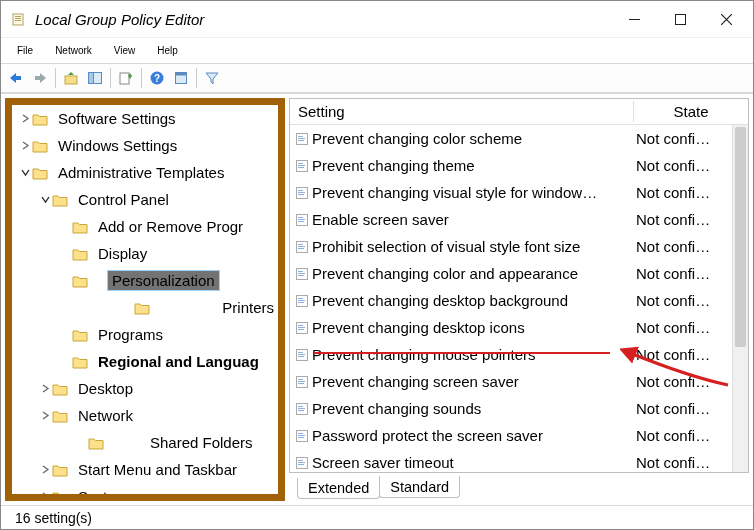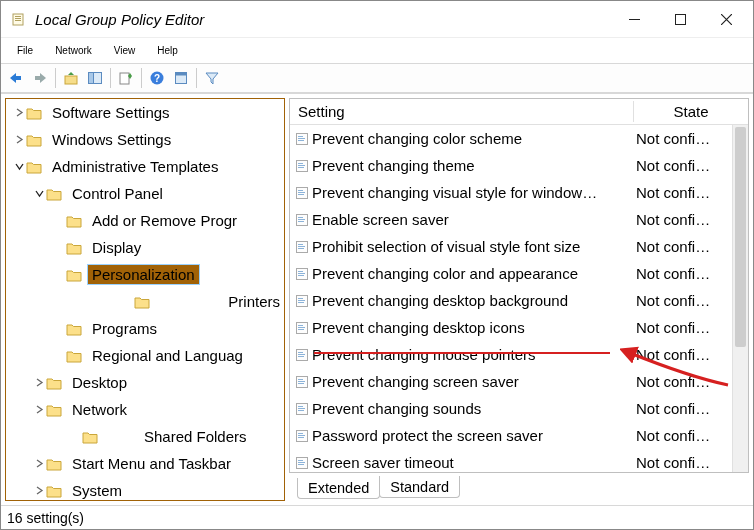--- a/index.html
+++ b/index.html
@@ -8,43 +8,43 @@
 .titlebar .icon { width: 16px; height: 16px; margin-right: 8px; }
 .titlebar .title { font-size: 15px; flex: 1; font-style: italic; }
 .winbtns { display: flex; }
 .winbtn { width: 46px; height: 30px; display: flex; align-items: center; justify-content: center; }
 .menubar { height: 26px; display: flex; align-items: center; padding: 0 6px; gap: 2px; border-top: 1px solid #eee; }
 .menubar .mnu { padding: 2px 10px; font-size: 10px; }
 .toolbar { height: 30px; display: flex; align-items: center; gap: 2px; padding: 0 4px; border-top: 1px solid #d8d8d8; border-bottom: 1px solid #d8d8d8; background: #fdfdfd; }
 .tbtn { width: 22px; height: 22px; display: flex; align-items: center; justify-content: center; }
 .tsep { width: 1px; height: 20px; background: #ccc; margin: 0 2px; }
 .content { flex: 1; display: flex; border-top: 1px solid #d8d8d8; overflow: hidden; }
-.tree { width: 280px; border: 1px solid #a16207; margin: 4px; overflow: hidden; font-size: 15px; position: relative; }
+.tree { width: 280px; border: 7px solid #a16207; margin: 4px; overflow: hidden; font-size: 15px; position: relative; }
 .tree-row { display: flex; align-items: center; height: 27px; white-space: nowrap; overflow: hidden; }
 .tree-row .chv { width: 14px; display: flex; align-items: center; justify-content: center; }
 .tree-row .fldr { width: 18px; height: 16px; margin-right: 4px; display: flex; align-items: center; }
 .tree-row .lbl { padding: 1px 4px; }
-.tree-row.selected .lbl { background: #a16207; outline: 1px solid #99d1ff; }
+.tree-row.selected .lbl { background: #737373; outline: 1px solid #99d1ff; margin-left: 14px; }
 .right { flex: 1; display: flex; flex-direction: column; margin: 4px 4px 4px 0; gap: 2px; }
 .list { flex: 1; border: 1px solid #bfbfbf; display: flex; flex-direction: column; overflow: hidden; position: relative; }
 .listhdr { height: 26px; display: flex; border-bottom: 1px solid #e0e0e0; font-size: 15px; align-items: center; }
 .colh { padding: 2px 8px; }
 .colh.setting { width: 344px; border-right: 1px solid #e0e0e0; }
 .colh.state { flex: 1; text-align: center; }
 .listbody { flex: 1; overflow: hidden; position: relative; }
 .litem { display: flex; height: 27px; align-items: center; font-size: 15px; }
 .litem .ic { width: 20px; display:flex; align-items:center; justify-content:center; margin-left: 2px; }
 .litem .sname { width: 322px; white-space: nowrap; overflow: hidden; text-overflow: ellipsis; }
 .litem .sstate { flex: 1; padding-left: 2px; white-space:nowrap; overflow:hidden; }
 .scrollbar { position: absolute; right: 0; top: 0; bottom: 0; width: 16px; background: #f0f0f0; border-left: 1px solid #e0e0e0; }
 .scrollbar .thumb { position: absolute; left: 2px; right: 2px; top: 2px; height: 220px; background: #cdcdcd; border-radius: 2px; }
 .tabs { height: 26px; display: flex; padding-left: 8px; align-items: center; }
 .tab { border: 1px solid #bfbfbf; border-top: none; padding: 2px 10px; font-size: 14.5px; background: #fff; margin-right: -1px; border-radius: 0 0 4px 4px; }
 .tab.active { background: #fff; position: relative; top: -1px; padding-top: 3px; }
-.statusbar { height: 24px; border-top: 1px solid #d8d8d8; display: flex; align-items: center; padding: 0 6px; font-size: 14px; }
+.statusbar { height: 24px; border-top: 1px solid #d8d8d8; display: flex; align-items: center; padding: 0 14px; font-size: 14px; }
 .redline { position: absolute; left: 24px; top: 227px; width: 296px; height: 2px; background: #d62020; }
 .redar { position: absolute; left: 330px; top: 212px; width: 110px; height: 60px; pointer-events: none; }
 </style>
 </head>
 <body>
 
 <div class="titlebar">
   <span class="icon">
     <svg viewBox="0 0 16 16" width="16" height="16">
         <rect x="2" y="3" width="10" height="11" fill="#fffbe6" stroke="#b0a060"></rect>
@@ -227,21 +227,21 @@
       </div>
       <div class="tree-row" style="padding-left: 46px;">
         <span class="chv"></span>
         <span class="fldr">
           <svg width="16" height="14" viewBox="0 0 16 14">
             <path d="M1 3 L6 3 L7.5 4.5 L15 4.5 L15 13 L1 13 Z" fill="#fce08a" stroke="#caa63a"></path>
           </svg>
         </span>
         <span class="lbl">Programs</span>
       </div>
-      <div class="tree-row" style="padding-left: 46px;">
+      <div class="tree-row" style="padding-left: 46px; font-weight: bold;">
         <span class="chv"></span>
         <span class="fldr">
           <svg width="16" height="14" viewBox="0 0 16 14">
             <path d="M1 3 L6 3 L7.5 4.5 L15 4.5 L15 13 L1 13 Z" fill="#fce08a" stroke="#caa63a"></path>
           </svg>
         </span>
         <span class="lbl">Regional and Languag</span>
       </div>
       <div class="tree-row" style="padding-left: 26px;">
         <span class="chv">

